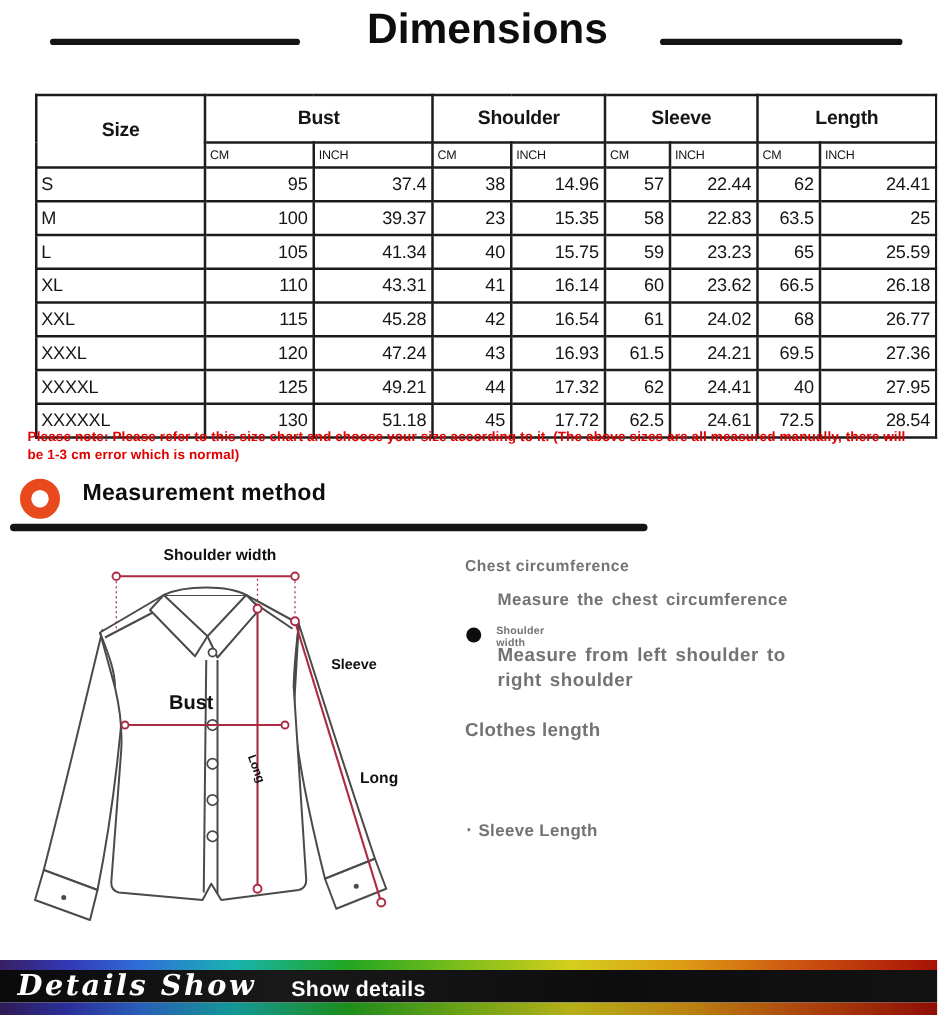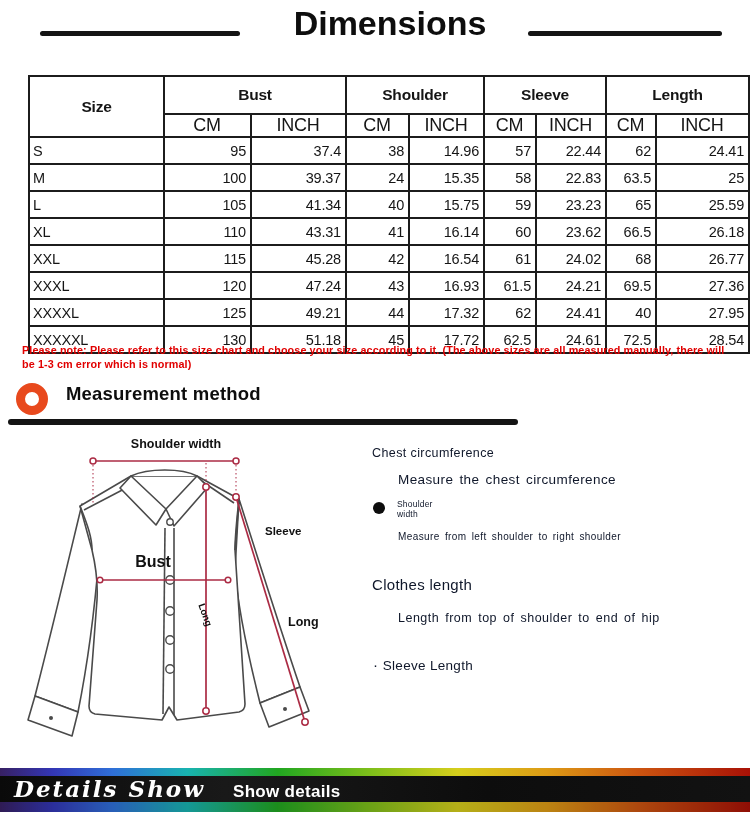--- a/index.html
+++ b/index.html
@@ -13,21 +13,21 @@
   .rule-l{left:40px;width:200px;}
   .rule-r{left:528px;width:194px;}
 
   
   table.size-chart{position:absolute;left:28px;top:75px;width:720px;border-collapse:collapse;table-layout:fixed;}
   .size-chart th,.size-chart td{border:2px solid #1c1c1c;padding:0 4px;white-space:nowrap;overflow:hidden;
         font-size:14.5px;letter-spacing:-0.2px;color:#151515;}
   .size-chart thead th{font-weight:bold;font-size:15.5px;text-align:center;}
   .size-chart thead tr.group-row{height:38px;}
   .size-chart thead tr.unit-row{height:20px;}
-  .size-chart thead td.unit-cell{font-weight:normal;text-align:center;font-size:18px;padding-left:3px;}
+  .size-chart thead td.unit-cell{font-weight:normal;text-align:left;font-size:10px;padding-left:3px;}
   .size-chart tbody tr{height:27px;}
   .size-chart tbody td.c-size{text-align:left;padding-left:3px;}
   .size-chart tbody td.c-num{text-align:right;padding-right:4px;}
 
   
   .note{position:absolute;left:22px;top:344px;width:716px;margin:0;
         color:#e10000;font-weight:bold;font-size:10.8px;line-height:13.5px;letter-spacing:0.1px;}
 
   
   .ring{position:absolute;left:16px;top:383px;width:32px;height:32px;box-sizing:border-box;
@@ -35,26 +35,26 @@
   .method-heading{position:absolute;left:66px;top:383px;margin:0;font-size:18.5px;font-weight:bold;
         letter-spacing:0.2px;color:#0d0d0d;}
   .underline-bar{position:absolute;left:8px;top:419px;width:510px;height:6px;background:#141414;border-radius:3px;}
 
   
   .diagram{position:absolute;left:8px;top:430px;width:360px;height:330px;}
   .diagram text{font-family:"Liberation Sans",sans-serif;font-weight:bold;fill:#111;}
 
   
   .instructions{position:absolute;left:360px;top:430px;width:390px;height:310px;}
-  .instructions div{position:absolute;font-weight:normal;color:#0f172a;}
+  .instructions div{position:absolute;font-weight:bold;color:#737373;}
   .i1h{left:12px;top:16px;font-size:12.5px;letter-spacing:0.4px;}
   .i1d{left:38px;top:42px;width:310px;font-size:13.5px;letter-spacing:0.4px;word-spacing:2px;}
   .i2dot{left:13px;top:72px;width:12px;height:12px;border-radius:50%;background:#0d0d0d;}
   .i2h{left:37px;top:69px;width:58px;font-size:8.5px;line-height:10px;letter-spacing:0.2px;}
-  .i2d{left:38px;top:97px;width:252px;font-size:10px;line-height:20px;letter-spacing:0.4px;word-spacing:2px;}
+  .i2d{left:38px;top:85px;width:252px;font-size:15px;line-height:20px;letter-spacing:0.4px;word-spacing:2px;}
   .i3h{left:12px;top:146px;font-size:15px;letter-spacing:0.3px;}
   .i3d{left:38px;top:181px;width:345px;font-size:12.5px;letter-spacing:0.5px;word-spacing:2px;}
   .i4h{left:13px;top:226px;font-size:13.5px;letter-spacing:0.3px;}
   .i4h::before{content:"\00b7\00a0";font-size:15px;}
   .i4d{left:38px;top:251px;width:252px;font-size:13.5px;line-height:20px;letter-spacing:0.4px;word-spacing:2px;}
 
   
   .strip{position:absolute;left:0;width:750px;
         background:linear-gradient(90deg,#372063 0%,#3336b5 7%,#2f6fd8 15%,#18b3b0 25%,#21a621 37%,
                    #7cbe1a 49%,#d5ce1c 61%,#dd9a15 73%,#cc5510 85%,#a81106 100%);}
@@ -118,21 +118,21 @@
           <td class="c-num">14.96</td>
           <td class="c-num">57</td>
           <td class="c-num">22.44</td>
           <td class="c-num">62</td>
           <td class="c-num">24.41</td>
         </tr>
         <tr>
           <td class="c-size">M</td>
           <td class="c-num">100</td>
           <td class="c-num">39.37</td>
-          <td class="c-num">24</td>
+          <td class="c-num">23</td>
           <td class="c-num">15.35</td>
           <td class="c-num">58</td>
           <td class="c-num">22.83</td>
           <td class="c-num">63.5</td>
           <td class="c-num">25</td>
         </tr>
         <tr>
           <td class="c-size">L</td>
           <td class="c-num">105</td>
           <td class="c-num">41.34</td>
@@ -268,21 +268,20 @@
     <text x="280" y="196" font-size="12.5">Long</text>
   </svg>
 
   <div class="instructions">
     <div class="i1h">Chest circumference</div>
     <div class="i1d">Measure the chest circumference</div>
     <div class="i2dot"></div>
     <div class="i2h">Shoulder width</div>
     <div class="i2d">Measure from left shoulder to right shoulder</div>
     <div class="i3h">Clothes length</div>
-    <div class="i3d">Length from top of shoulder to end of hip</div>
     <div class="i4h">Sleeve Length</div>
   </div>
 
   <div class="strip strip-top"></div>
   <div class="band">
     <span class="brand">Details Show</span>
     <span class="show-details">Show details</span>
   </div>
   <div class="strip strip-bottom"></div>
 

